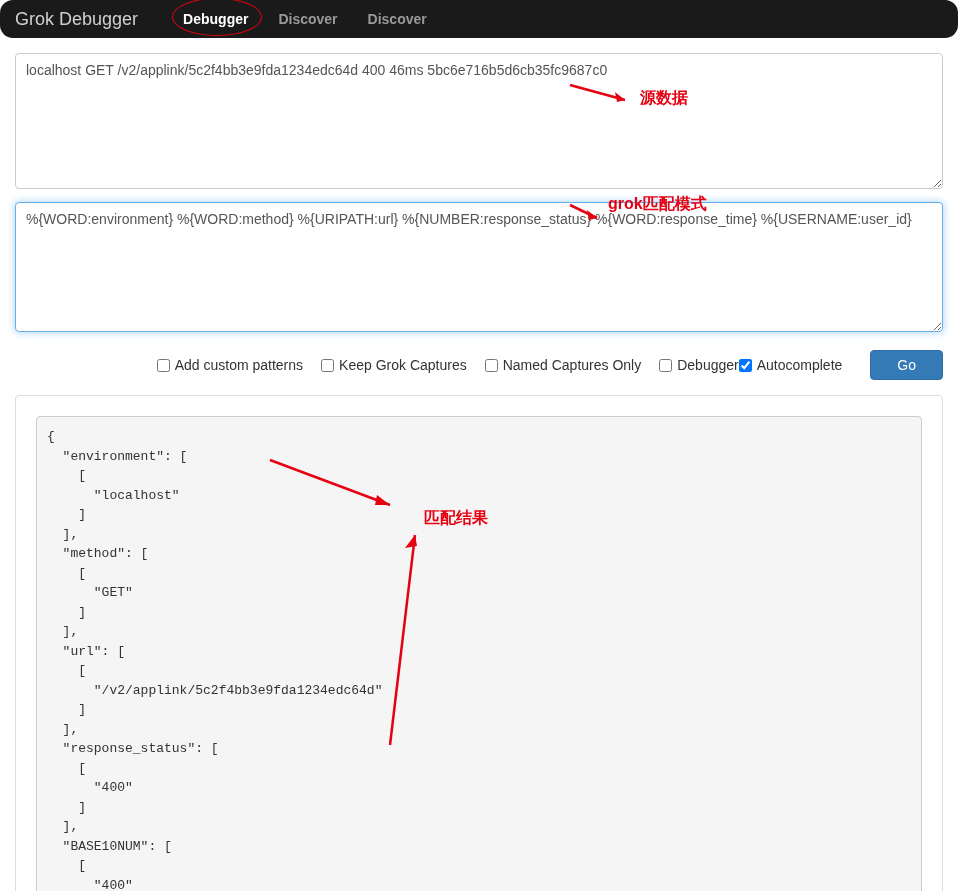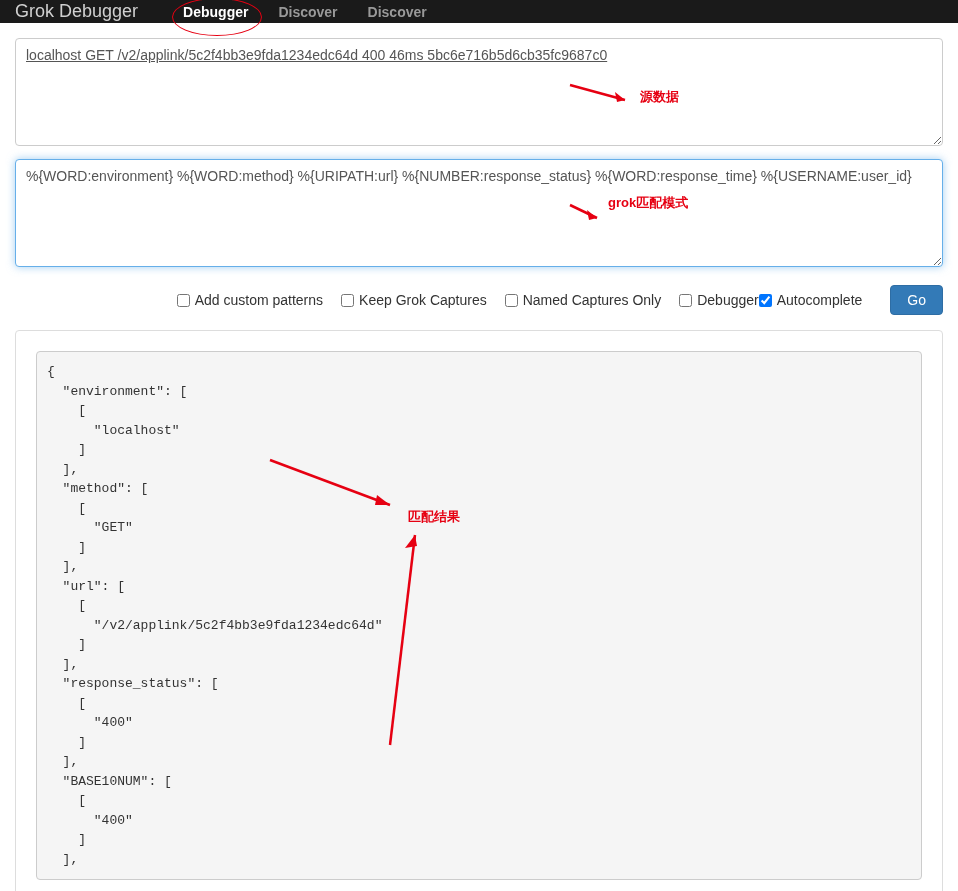--- a/index.html
+++ b/index.html
@@ -9,25 +9,26 @@
     }
     body {
       font-family: "Helvetica Neue", Helvetica, Arial, sans-serif;
       font-size: 14px;
       background: #fff;
       color: #333;
       width: 958px;
     }
     .navbar {
       background: #1a1a1a;
-      height: 23px;
+      height: 38px;
       display: flex;
       align-items: center;
       padding: 0 15px;
       position: relative;
+      border-radius: 13px;
     }
     .navbar-brand {
       color: #d0d0d0;
       font-size: 18px;
       margin-right: 30px;
       font-weight: 400;
     }
     .nav-tabs {
       display: flex;
       height: 34px;
@@ -62,25 +63,24 @@
       border: 1px solid #ccc;
       border-radius: 4px;
       padding: 8px 10px;
       font-size: 14px;
       font-family: inherit;
       resize: vertical;
       margin-bottom: 10px;
       color: #555;
     }
     .source-input {
-      height: 108px;
-      text-decoration: underline;
+      height: 136px;
     }
     .pattern-input {
-      height: 108px;
+      height: 130px;
       border: 1px solid #66afe9;
       box-shadow: 0 0 8px rgba(102,175,233,0.6);
     }
     .controls {
       display: flex;
       align-items: center;
       justify-content: flex-end;
       padding: 5px 0 15px 0;
     }
     .controls-left {
@@ -102,21 +102,21 @@
     }
     .checkbox-item input[type="checkbox"] {
       width: 13px;
       height: 13px;
     }
     .go-btn {
       background: #337ab7;
       color: #fff;
       border: 1px solid #2e6da4;
       border-radius: 4px;
-      padding: 6px 16px;
+      padding: 6px 26px;
       font-size: 14px;
       cursor: pointer;
     }
     .result-panel {
       border: 1px solid #ddd;
       border-radius: 4px;
       padding: 20px;
       background: #fff;
     }
     .result-code {
@@ -127,21 +127,21 @@
       font-family: Menlo, Monaco, Consolas, "Courier New", monospace;
       font-size: 13px;
       color: #333;
       white-space: pre;
       overflow: auto;
       line-height: 1.5;
     }
     .annotation {
       position: absolute;
       color: #e60012;
-      font-size: 13px;
+      font-size: 16px;
       font-weight: bold;
       pointer-events: none;
     }
     .arrow {
       position: absolute;
       pointer-events: none;
     }
     .wrapper {
       position: relative;
     }
@@ -237,15 +237,15 @@
 <div class="annotation" style="left:608px; top:194px;">grok匹配模式</div>
 
 <svg class="arrow" style="left:265px; top:455px; width:140px; height:60px;">
   <line x1="5" y1="5" x2="125" y2="50" stroke="#e60012" stroke-width="2.5"></line>
   <polygon points="125,50 112,40 110,50" fill="#e60012"></polygon>
 </svg>
 <svg class="arrow" style="left:385px; top:530px; width:40px; height:220px;">
   <line x1="5" y1="215" x2="30" y2="5" stroke="#e60012" stroke-width="2.5"></line>
   <polygon points="30,5 20,18 32,16" fill="#e60012"></polygon>
 </svg>
-<div class="annotation" style="left:408px; top:508px;">匹配结果</div>
+<div class="annotation" style="left:424px; top:508px;">匹配结果</div>
 
 </div>
 
 </body></html>

